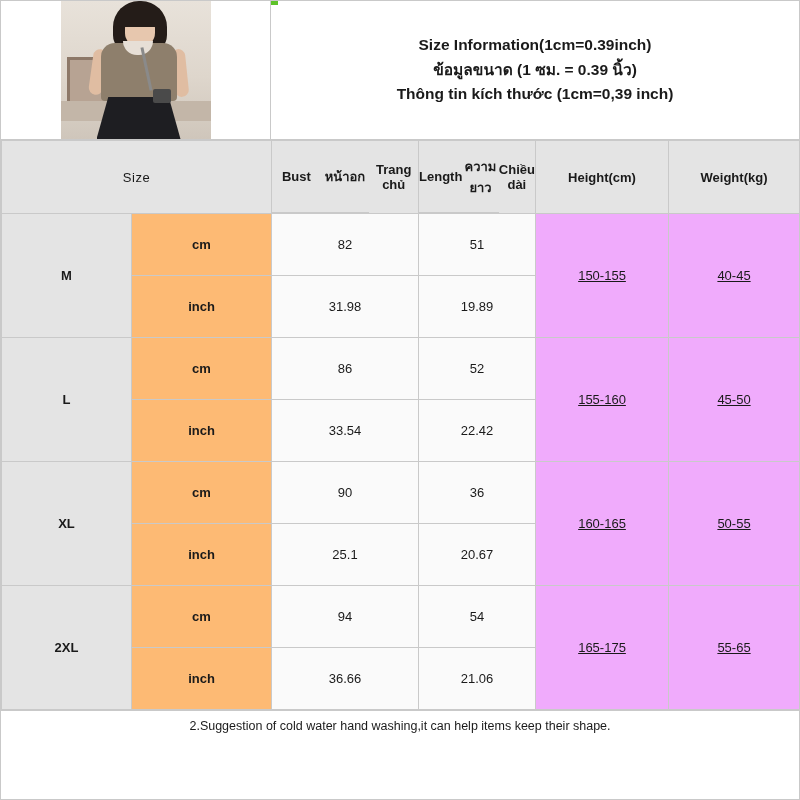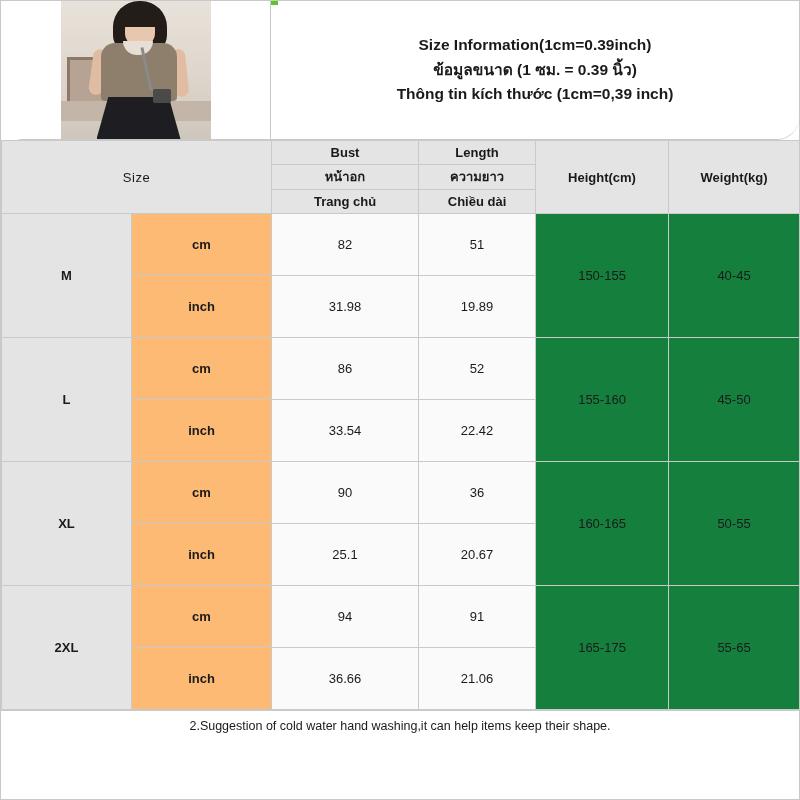--- a/index.html
+++ b/index.html
@@ -22,21 +22,20 @@
     box-sizing: border-box;
     border: 1px solid #c9c9c9;
   }
 
   
   .header-band {
     display: flex;
     height: 138px;
     border-bottom: 1px solid #c9c9c9;
     background: #ffffff;
-    border-radius: 22px;
   }
   .photo-cell {
     width: 270px;
     border-right: 1px solid #c9c9c9;
     box-sizing: border-box;
     display: flex;
     align-items: flex-start;
     justify-content: center;
     background: #ffffff;
     position: relative;
@@ -217,21 +216,21 @@
   .col-w     { width: 131px; }
 
   .hdr-row td { background: #e4e4e4; height: 72px; }
   .hdr-size {
     font-size: 21px;
     font-weight: normal;
     letter-spacing: 0.5px;
   }
   .hdr-stack {
     display: flex;
-    flex-direction: column;
+    flex-direction: row;
     height: 72px;
   }
   .hdr-stack .sub {
     flex: 1;
     display: flex;
     align-items: center;
     justify-content: center;
     font-size: 13px;
     font-weight: bold;
     border-bottom: 1px solid #c9c9c9;
@@ -250,22 +249,23 @@
   }
   .unit-cell {
     font-size: 12.5px;
     font-weight: bold;
     background: #fdba74;
   }
   .val-cell {
     background: #fafafa;
   }
   .hw-cell {
-    background: #15803d;
+    background: #f0abfc;
     font-size: 13px;
+    text-decoration: underline;
   }
   .row-cm td, .row-in td { height: 61px; }
 
   
   .footer {
     border-top: 1px solid #c9c9c9;
     padding: 6px 14px 8px 14px;
     text-align: center;
     font-size: 12.5px;
     line-height: 1.55;
@@ -386,21 +386,21 @@
       <tr class="row-in">
         <td class="unit-cell">inch</td>
         <td class="val-cell">25.1</td>
         <td class="val-cell">20.67</td>
       </tr>
 
       <tr class="row-cm">
         <td class="size-cell" rowspan="2">2XL</td>
         <td class="unit-cell">cm</td>
         <td class="val-cell">94</td>
-        <td class="val-cell">91</td>
+        <td class="val-cell">54</td>
         <td class="hw-cell" rowspan="2">165-175</td>
         <td class="hw-cell" rowspan="2">55-65</td>
       </tr>
       <tr class="row-in">
         <td class="unit-cell">inch</td>
         <td class="val-cell">36.66</td>
         <td class="val-cell">21.06</td>
       </tr>
     </tbody>
   </table>

